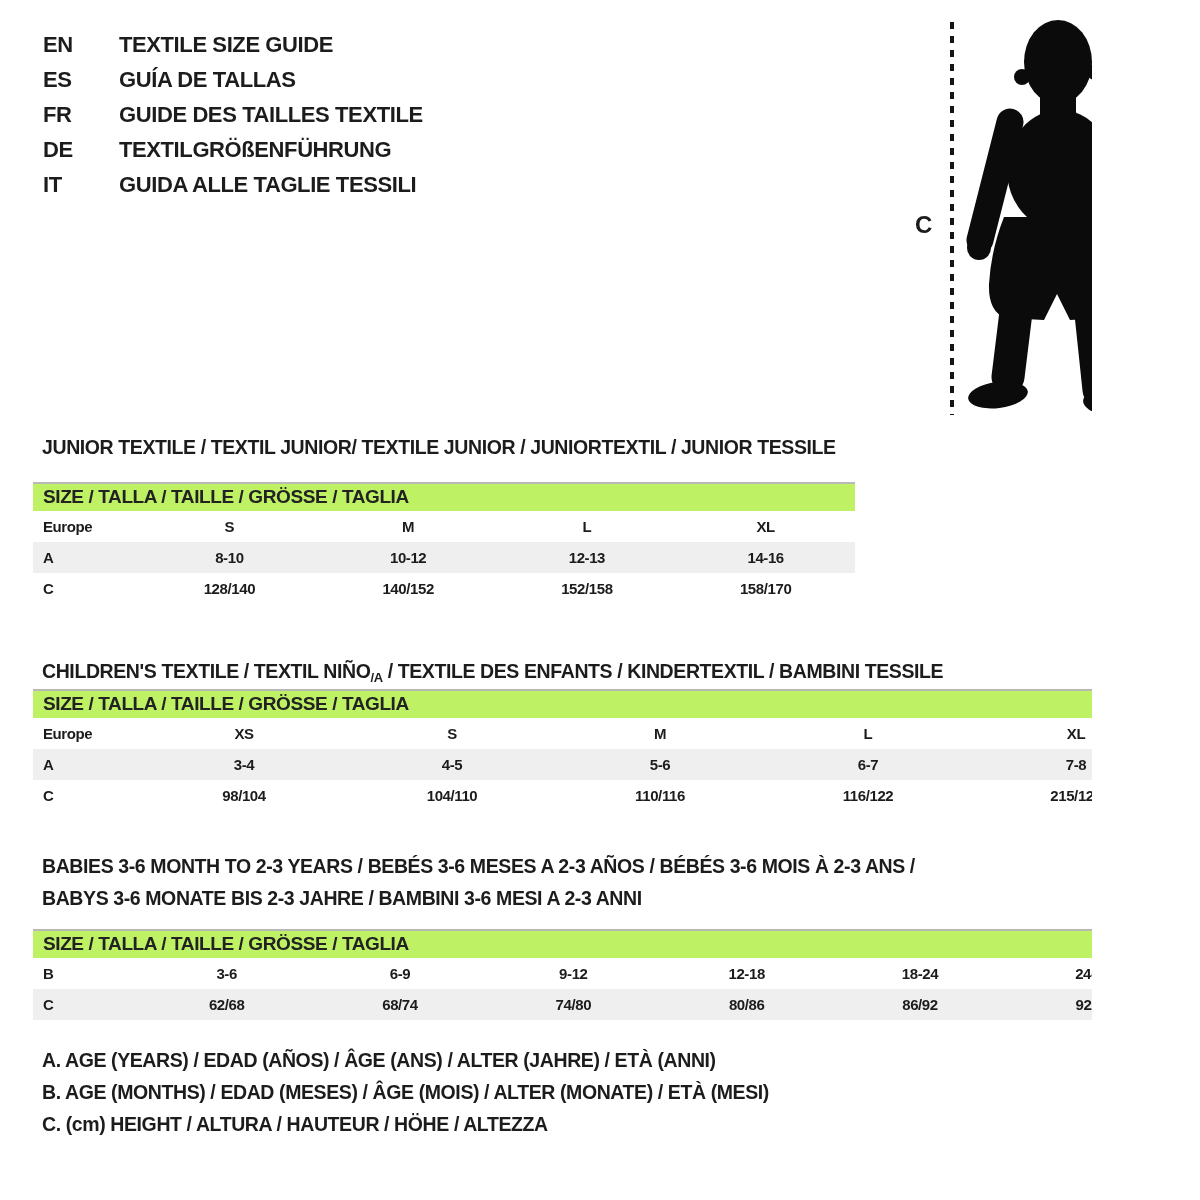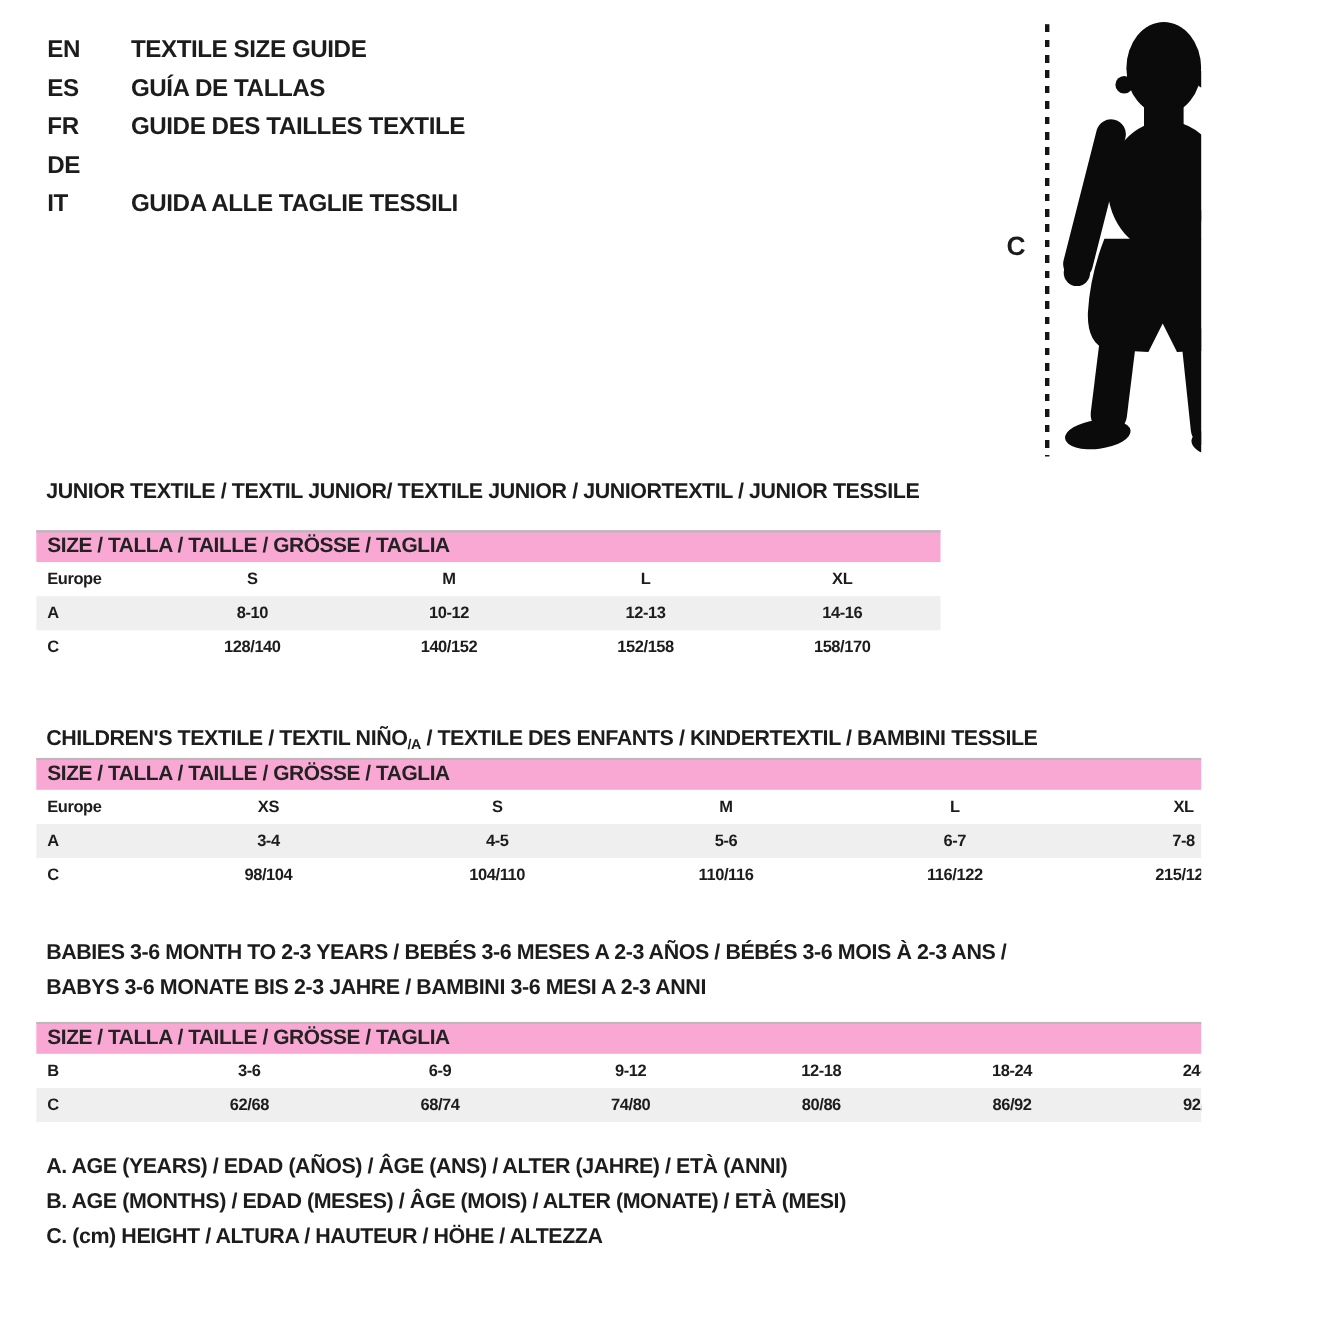--- a/index.html
+++ b/index.html
@@ -20,21 +20,21 @@
     position:absolute; left:950px; top:22px; width:4px; height:393px;
     background:repeating-linear-gradient(to bottom, #151515 0 7px, transparent 7px 14px);
   }
   .c-label { position:absolute; left:915px; top:211px; font-size:24px; }
   
   .sec-heading { position:absolute; font-size:19.5px; white-space:nowrap; }
   .sec-heading .subsc { font-size:13px; vertical-align:-4px; }
   
   .size-table { position:absolute; }
   .size-bar {
-    height:29px; background:#f9a8d4; box-shadow:inset 0 2px 0 #b9b9b9;
+    height:29px; background:#bef264; box-shadow:inset 0 2px 0 #b9b9b9;
     display:flex; align-items:center; padding-left:10px; font-size:19px; color:#222;
   }
   .trow { display:grid; align-items:center; height:31px; font-size:15px; }
   .cols4 { grid-template-columns:107px repeat(4,1fr); }
   .cols5 { grid-template-columns:107px repeat(5,1fr); }
   .cols6 { grid-template-columns:107px repeat(6,1fr); }
   .trow.alt { background:#efefef; }
   .trow .label { padding-left:10px; text-align:left; }
   .trow .cell { text-align:center; }
   
@@ -54,20 +54,21 @@
     <div class="lang-row">
       <span class="lang-code">ES</span>
       <span class="lang-title">GUÍA DE TALLAS</span>
     </div>
     <div class="lang-row">
       <span class="lang-code">FR</span>
       <span class="lang-title">GUIDE DES TAILLES TEXTILE</span>
     </div>
     <div class="lang-row">
       <span class="lang-code">DE</span>
+      <span class="lang-title">TEXTILGRÖßENFÜHRUNG</span>
     </div>
     <div class="lang-row">
       <span class="lang-code">IT</span>
       <span class="lang-title">GUIDA ALLE TAGLIE TESSILI</span>
     </div>
   </div>
 
   <div class="dash-line"></div>
   <div class="c-label">C</div>
   <svg class="baby-svg" width="192" height="410" viewBox="0 0 192 410" aria-hidden="true">

